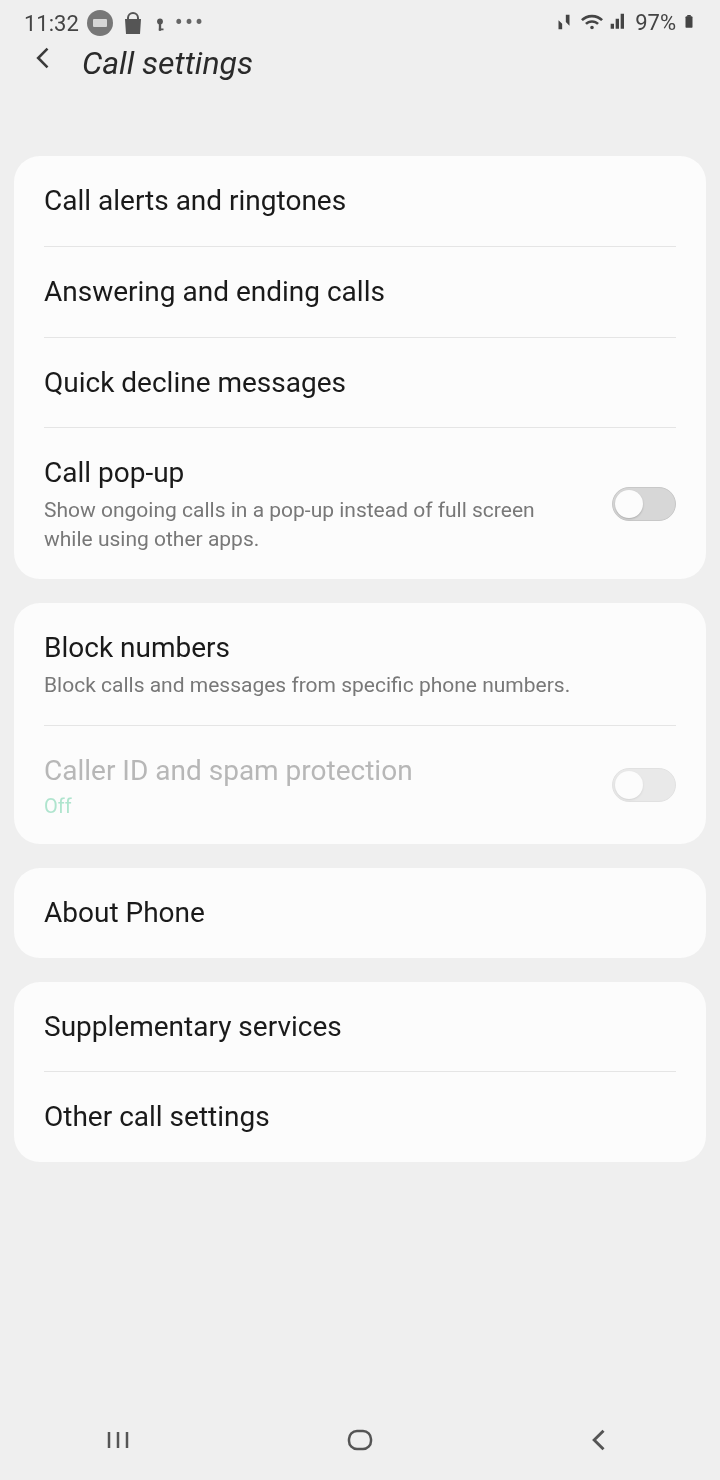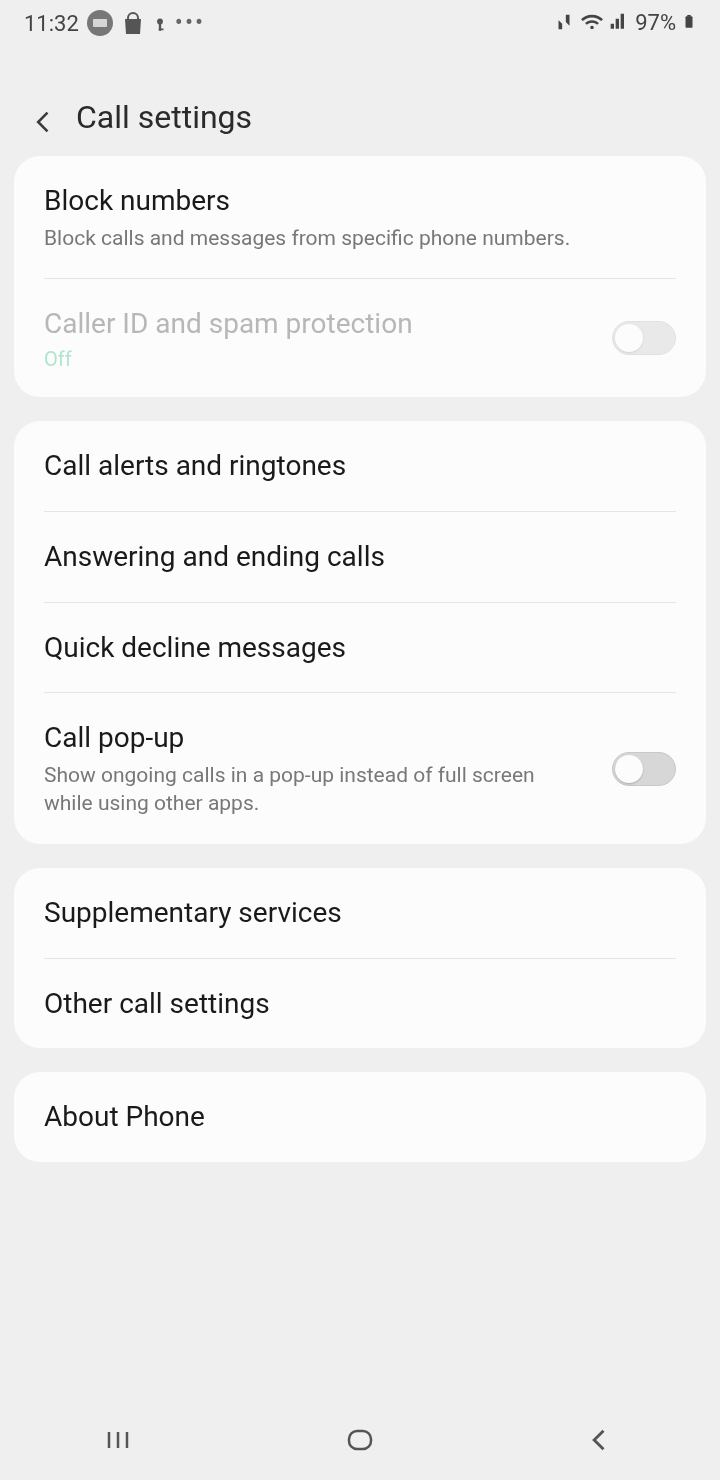--- a/index.html
+++ b/index.html
@@ -4,21 +4,21 @@
   <style>
     * { margin: 0; padding: 0; box-sizing: border-box; font-family: -apple-system, Roboto, "Segoe UI", sans-serif; }
     html, body { width: 720px; height: 1480px; background: #efefef; color: #1a1a1a; }
     .status-bar { height: 44px; display: flex; align-items: center; justify-content: space-between; padding: 0 24px; font-size: 22px; color: #444; }
     .status-left { display: flex; align-items: flex-end; gap: 8px; }
     .status-right { display: flex; align-items: center; gap: 6px; justify-content: flex-end; }
     .pill { width: 26px; height: 26px; border-radius: 50%; background: #777; display:inline-flex;align-items:center;justify-content:center;}
     .shop { width: 24px; height: 24px; }
     .key { width: 14px; height: 22px; }
     .dots { letter-spacing: 2px; font-size: 24px; color:#666;}
-    .app-bar { height: 92px; display: flex; align-items: flex-end; padding: 0 18px 0 30px; gap: 18px; }
+    .app-bar { height: 92px; display: flex; align-items: flex-start; padding: 0 18px 0 30px; gap: 24px; font-style: italic; }
     .app-bar .title { font-size: 32px; color: #2a2a2a; font-weight: 400;}
     .back-chevron { width: 28px; height: 28px; }
     .content { padding: 0 14px; }
     .card { background: #fcfcfc; border-radius: 26px; margin-top: 24px; overflow: hidden; }
     .card:first-child { margin-top: 20px; }
     .row { padding: 26px 30px; position: relative; }
     .row-title { font-size: 28px; color: #1a1a1a; line-height: 1.35; }
     .row-sub { font-size: 21px; color: #787878; margin-top: 4px; line-height: 1.35; max-width: 530px;}
     .divider { height: 1px; background: #e5e5e5; margin: 0 30px; }
     .status-text { font-size: 20px; color: #6fd1aa; margin-top: 4px; }
@@ -87,34 +87,20 @@
     <svg viewBox="0 0 24 24" width="28" height="28" fill="none" stroke="#3a3a3a" stroke-width="2.2">
         <polyline points="15 4 7 12 15 20"></polyline>
       </svg>
   </span>
   <span class="title">Call settings</span>
 </div>
 
 <div class="content" id="content">
     <div class="card">
       <div class="row">
-        <div class="row-title">Block numbers</div>
-        <div class="row-sub">Block calls and messages from specific phone numbers.</div>
-      </div>
-      <div class="divider"></div>
-      <div class="row disabled">
-        <div class="row-title">Caller ID and spam protection</div>
-        <div class="status-text">Off</div>
-        <div class="toggle disabled">
-          <div class="knob"></div>
-        </div>
-      </div>
-    </div>
-    <div class="card">
-      <div class="row">
         <div class="row-title">Call alerts and ringtones</div>
       </div>
       <div class="divider"></div>
       <div class="row">
         <div class="row-title">Answering and ending calls</div>
       </div>
       <div class="divider"></div>
       <div class="row">
         <div class="row-title">Quick decline messages</div>
       </div>
@@ -122,30 +108,44 @@
       <div class="row">
         <div class="row-title">Call pop-up</div>
         <div class="row-sub">Show ongoing calls in a pop-up instead of full screen while using other apps.</div>
         <div class="toggle">
           <div class="knob"></div>
         </div>
       </div>
     </div>
     <div class="card">
       <div class="row">
+        <div class="row-title">Block numbers</div>
+        <div class="row-sub">Block calls and messages from specific phone numbers.</div>
+      </div>
+      <div class="divider"></div>
+      <div class="row disabled">
+        <div class="row-title">Caller ID and spam protection</div>
+        <div class="status-text">Off</div>
+        <div class="toggle disabled">
+          <div class="knob"></div>
+        </div>
+      </div>
+    </div>
+    <div class="card">
+      <div class="row">
+        <div class="row-title">About Phone</div>
+      </div>
+    </div>
+    <div class="card">
+      <div class="row">
         <div class="row-title">Supplementary services</div>
       </div>
       <div class="divider"></div>
       <div class="row">
         <div class="row-title">Other call settings</div>
-      </div>
-    </div>
-    <div class="card">
-      <div class="row">
-        <div class="row-title">About Phone</div>
       </div>
     </div>
   </div>
 
 <div class="nav-bar">
   <span class="nav-item">
     <svg width="28" height="24" fill="none" stroke="#555" stroke-width="2.5">
         <line x1="3" y1="4" x2="3" y2="20"></line>
         <line x1="12" y1="4" x2="12" y2="20"></line>
         <line x1="21" y1="4" x2="21" y2="20"></line>

